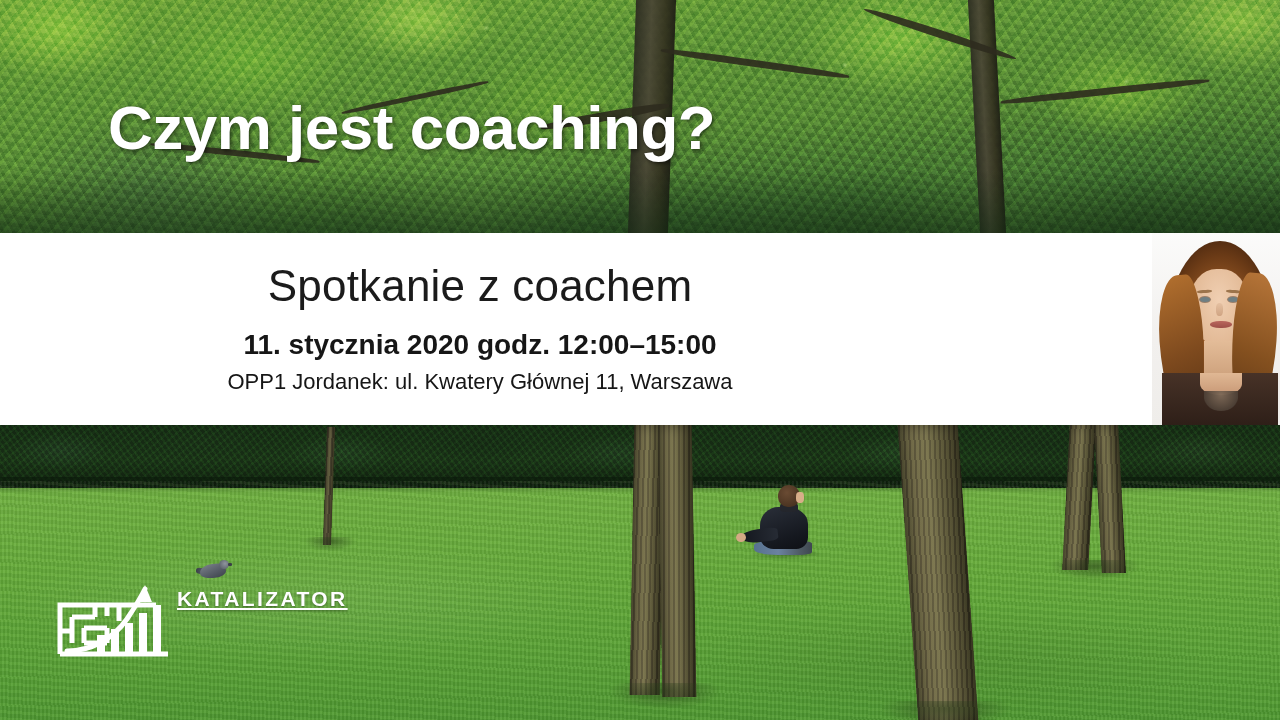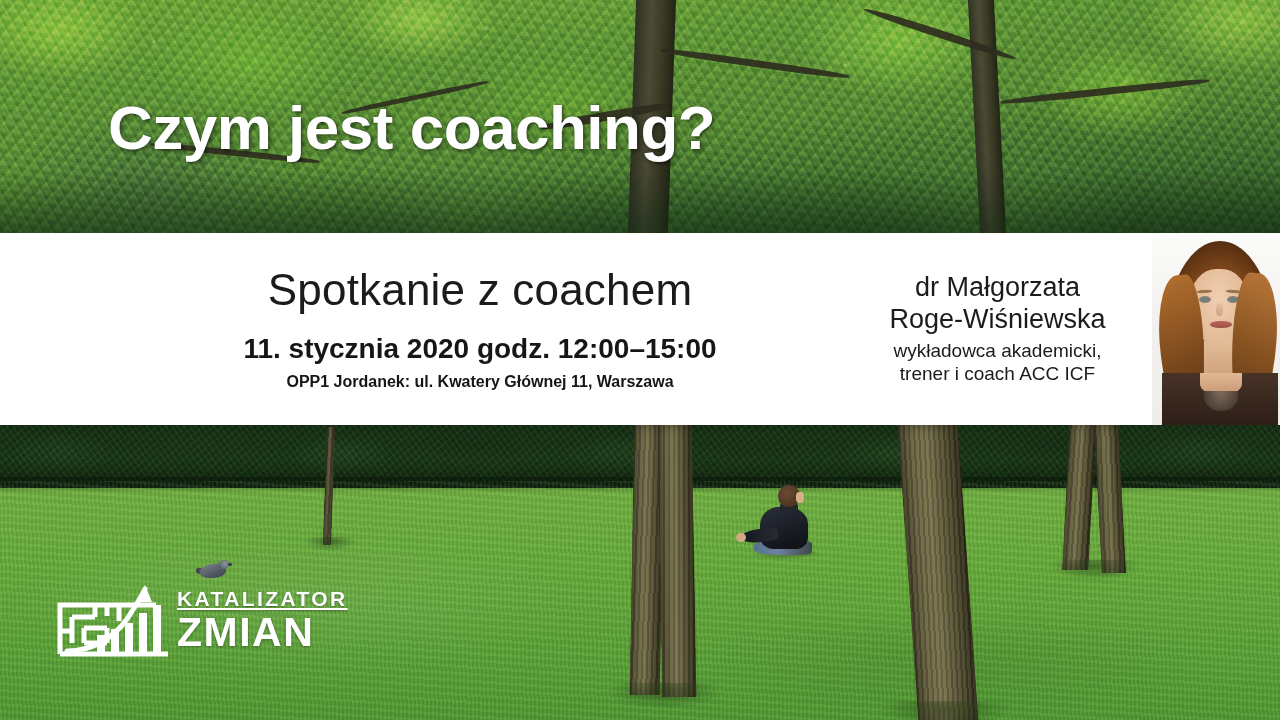--- a/index.html
+++ b/index.html
@@ -80,21 +80,21 @@
     background:#ffffff;
     overflow:hidden;
   }
   .band-left{
     position:absolute;left:0;top:0;width:960px;height:192px;
     display:flex;flex-direction:column;align-items:center;justify-content:center;
     gap:2px;
   }
   .ev-title{font-size:44px;color:#1b1b1b;font-weight:400;line-height:1.15;letter-spacing:.2px;}
   .ev-date{font-size:28px;color:#161616;font-weight:bold;line-height:1.25;margin-top:13px;}
-  .ev-place{font-size:16px;color:#161616;font-weight:bold;line-height:1.3;margin-top:4px;}
+  .ev-place{font-size:22px;color:#161616;font-weight:normal;line-height:1.3;margin-top:4px;}
 
   .band-right{
     position:absolute;left:845px;top:0;width:305px;height:192px;
     display:flex;flex-direction:column;align-items:center;justify-content:center;
     text-align:center;
   }
   .sp-name1{font-size:27px;color:#1b1b1b;line-height:1.18;}
   .sp-name2{font-size:27px;color:#1b1b1b;line-height:1.18;}
   .sp-role1{font-size:19px;color:#1b1b1b;line-height:1.25;margin-top:3px;}
   .sp-role2{font-size:19px;color:#1b1b1b;line-height:1.25;}
@@ -274,26 +274,20 @@
   <div class="title">Czym jest coaching?</div>
 
   <div class="band">
 
     <div class="band-left">
       <div class="ev-title">Spotkanie z coachem</div>
       <div class="ev-date">11. stycznia 2020 godz. 12:00–15:00</div>
       <div class="ev-place">OPP1 Jordanek: ul. Kwatery Głównej 11, Warszawa</div>
     </div>
 
-    <div class="band-right">
-      <div class="sp-name1">dr Małgorzata</div>
-      <div class="sp-name2">Roge-Wiśniewska</div>
-      <div class="sp-role1">wykładowca akademicki,</div>
-      <div class="sp-role2">trener i coach ACC ICF</div>
-    </div>
   </div>
 
   <div class="portrait">
     <div class="p-bg"></div>
     <div class="p-hair"></div>
     <div class="p-face"></div>
     <div class="p-brow l"></div>
     <div class="p-brow r"></div>
     <div class="p-eye l"></div>
     <div class="p-eye r"></div>
@@ -371,17 +365,16 @@
           <rect x="84" y="30" width="8" height="41"></rect>
           <rect x="98" y="22" width="8" height="49"></rect>
         </g>
 
         <path d="M12 68 C36 68 58 56 72 36 C80 24 86 14 90 6" fill="none" stroke="#ffffff" stroke-width="5" stroke-linecap="round"></path>
         <path d="M90 2 L97 19 L83 19 Z" fill="#ffffff"></path>
       </svg>
     </div>
     <div class="logo-text">
       <div class="logo-l1">KATALIZATOR</div>
-      <div class="logo-l2">ZMIAN</div>
     </div>
   </div>
 
 </div>
 
 </body></html>

